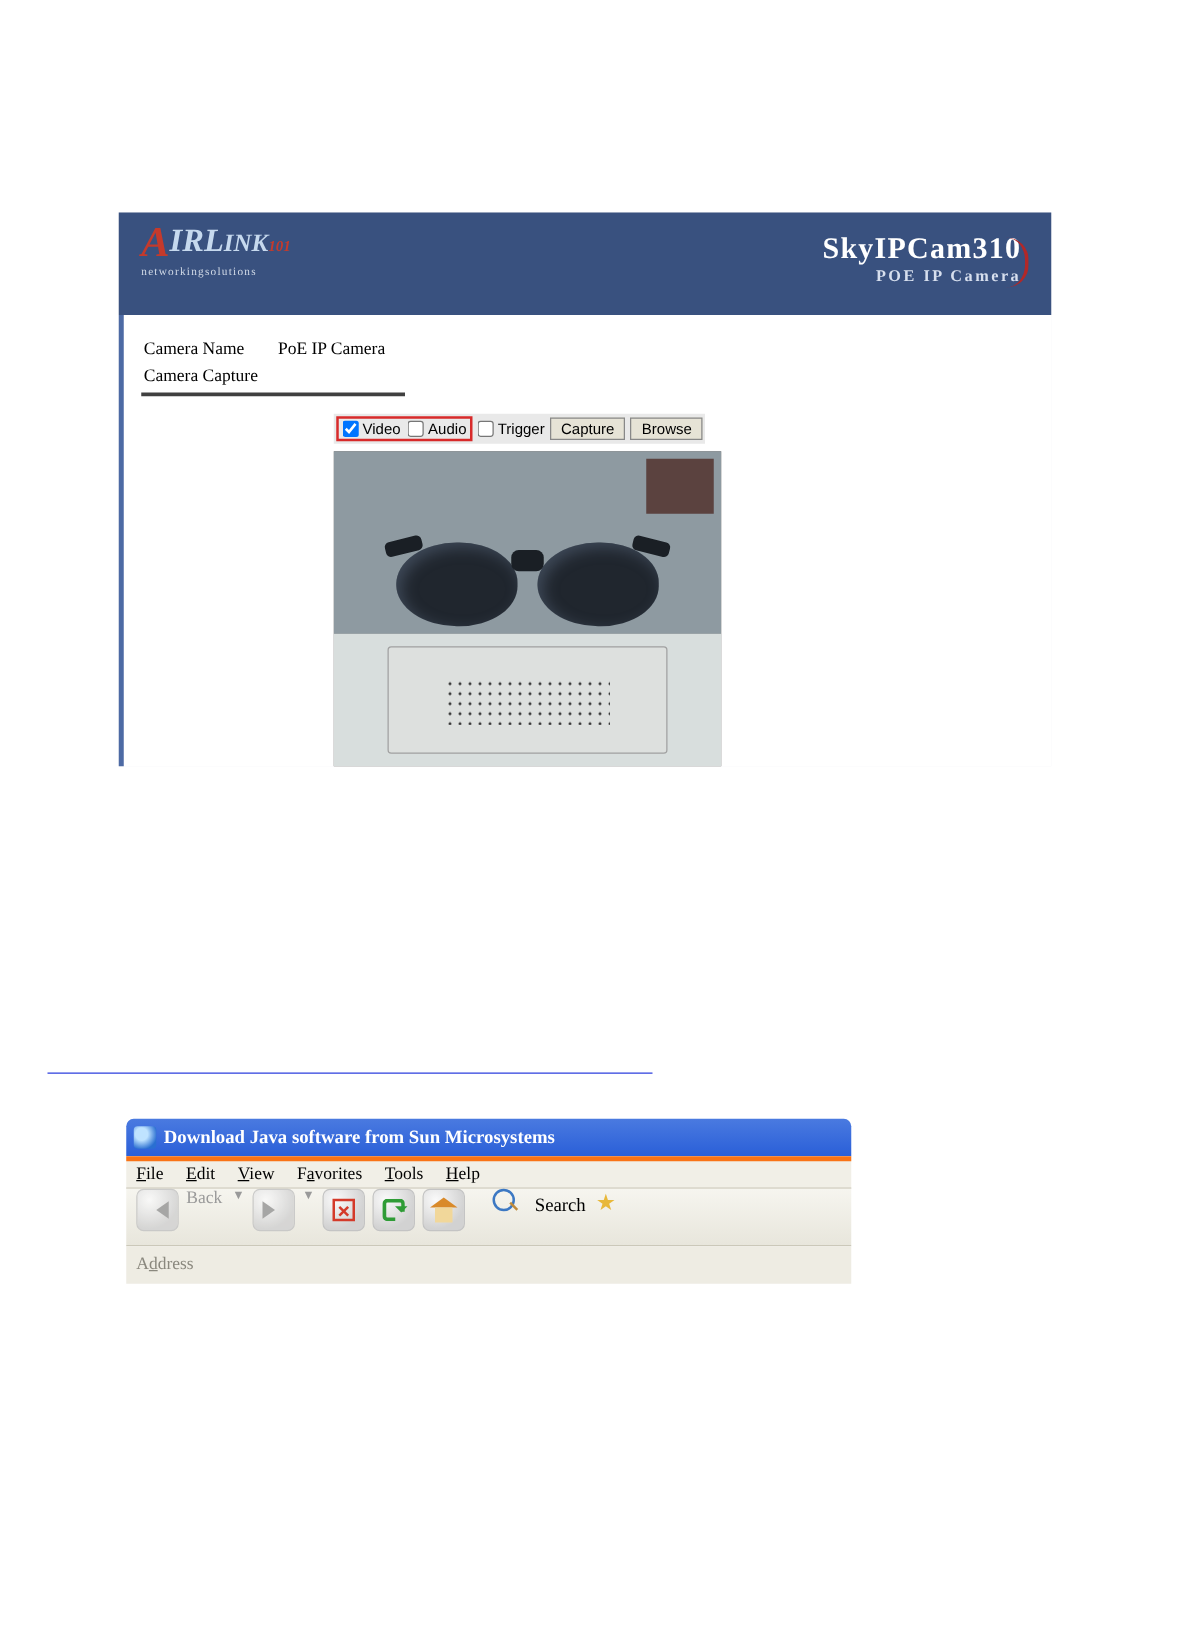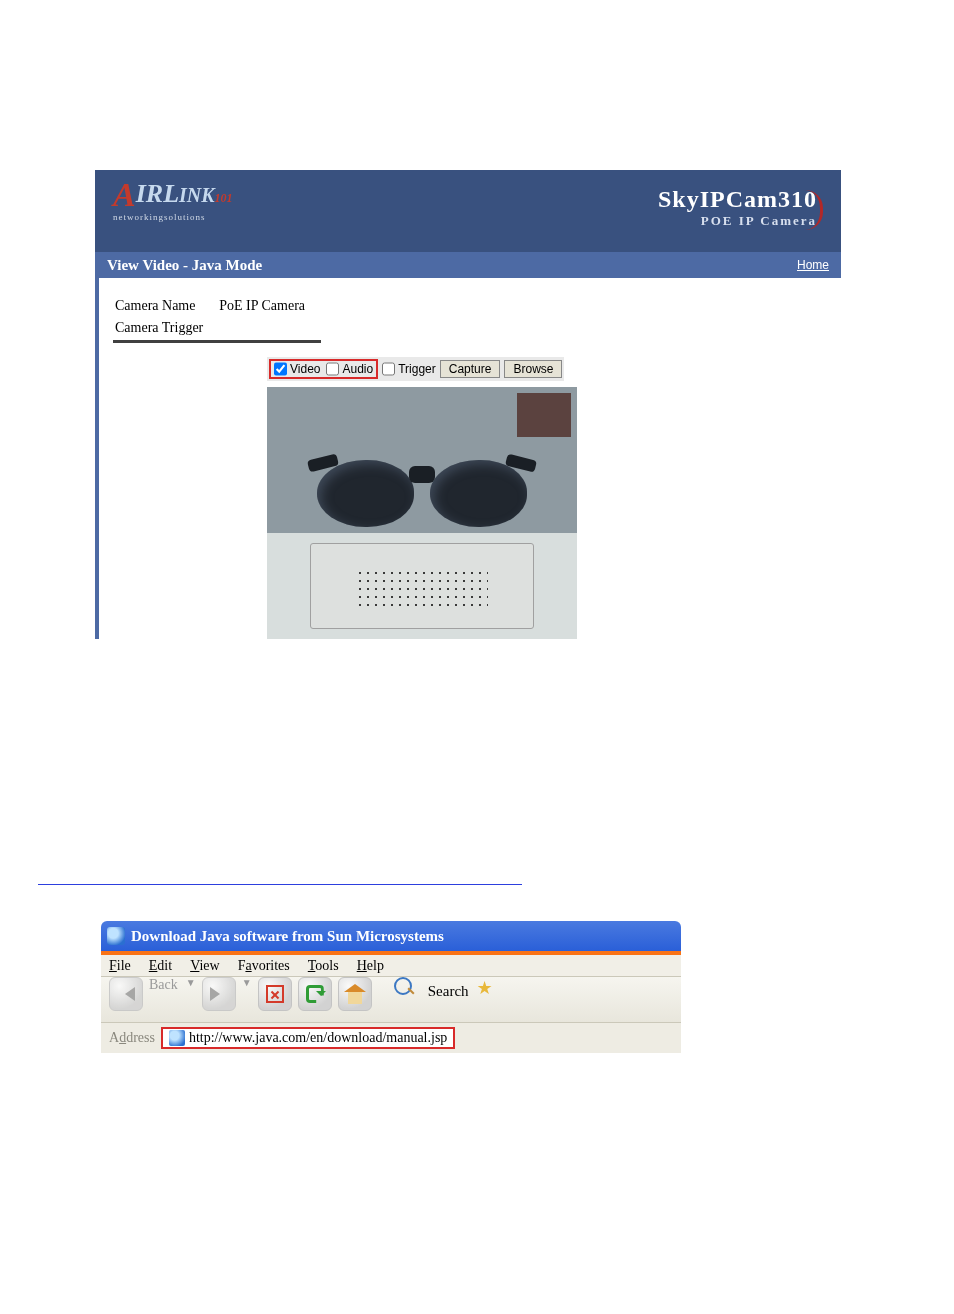--- a/index.html
+++ b/index.html
@@ -246,33 +246,29 @@
       <div class="cam-logo">
         <span class="big"><span class="accent">A</span>IRL<span style="font-size:20px">INK</span><span style="font-size:12px;color:#c43a2c;">101</span></span>
         <span class="tag">networkingsolutions</span>
       </div>
       <div class="cam-product">
         <div class="swoosh"></div>
         <div class="line1">SkyIPCam310</div>
         <div class="line2">POE IP Camera</div>
       </div>
     </div>
-    <div class="cam-bar">
-      <span>View Video - Java Mode</span>
-      <a href="#">Home</a>
-    </div>
     <div class="cam-body">
       <table class="cam-info">
         <tbody>
             <tr>
           <td>Camera Name</td>
           <td>PoE IP Camera</td>
         </tr>
         <tr>
-          <td>Camera Trigger</td>
+          <td>Camera Capture</td>
           <td></td>
         </tr>
       </tbody>
         </table>
 
       <div class="cam-controls">
         <div class="controls-row">
           <span class="redbox">
             <label class="ctrl-chk">
               <input type="checkbox" checked="" style="">
@@ -347,20 +343,16 @@
             <span class="body"></span>
           </span>
         </div>
       <div style="width:10px"></div>
       <span class="ico-search"></span>
       <span class="search-label">Search</span>
       <span class="star-tail">★</span>
     </div>
     <div class="ie-addr">
       <span class="addr-label">A<u>d</u>dress</span>
-      <div class="addr-field">
-        <span class="addr-icon"></span>
-        <span class="addr-text">http://www.java.com/en/download/manual.jsp</span>
-      </div>
     </div>
   </div>
 
 </div>
 
 </body></html>

